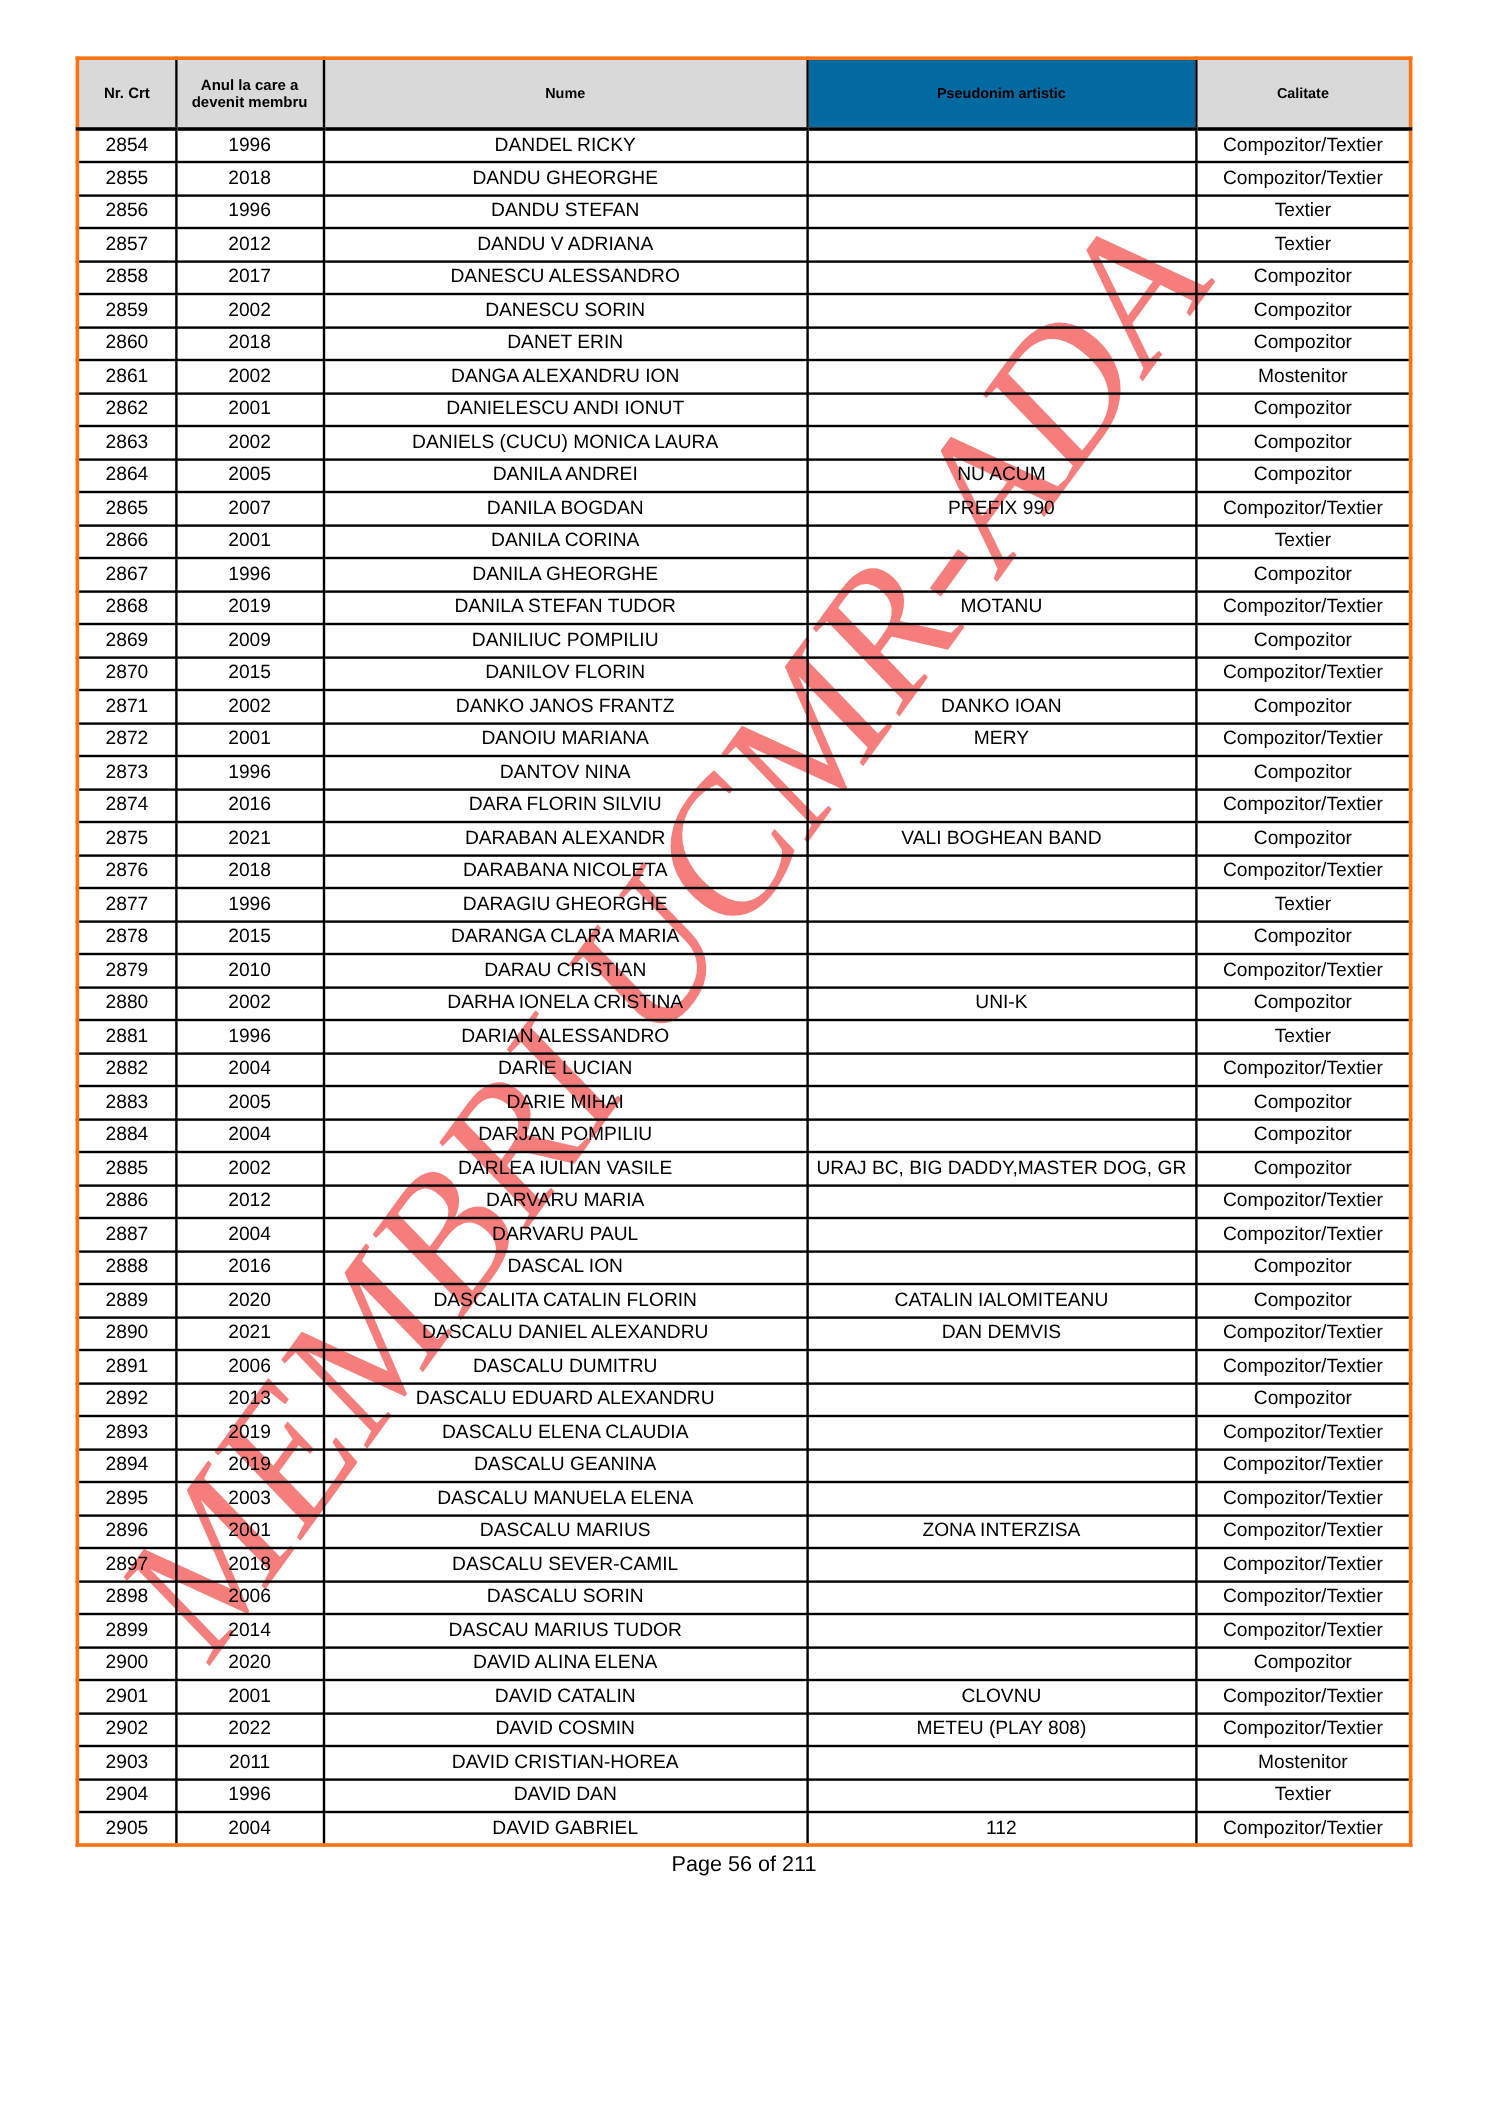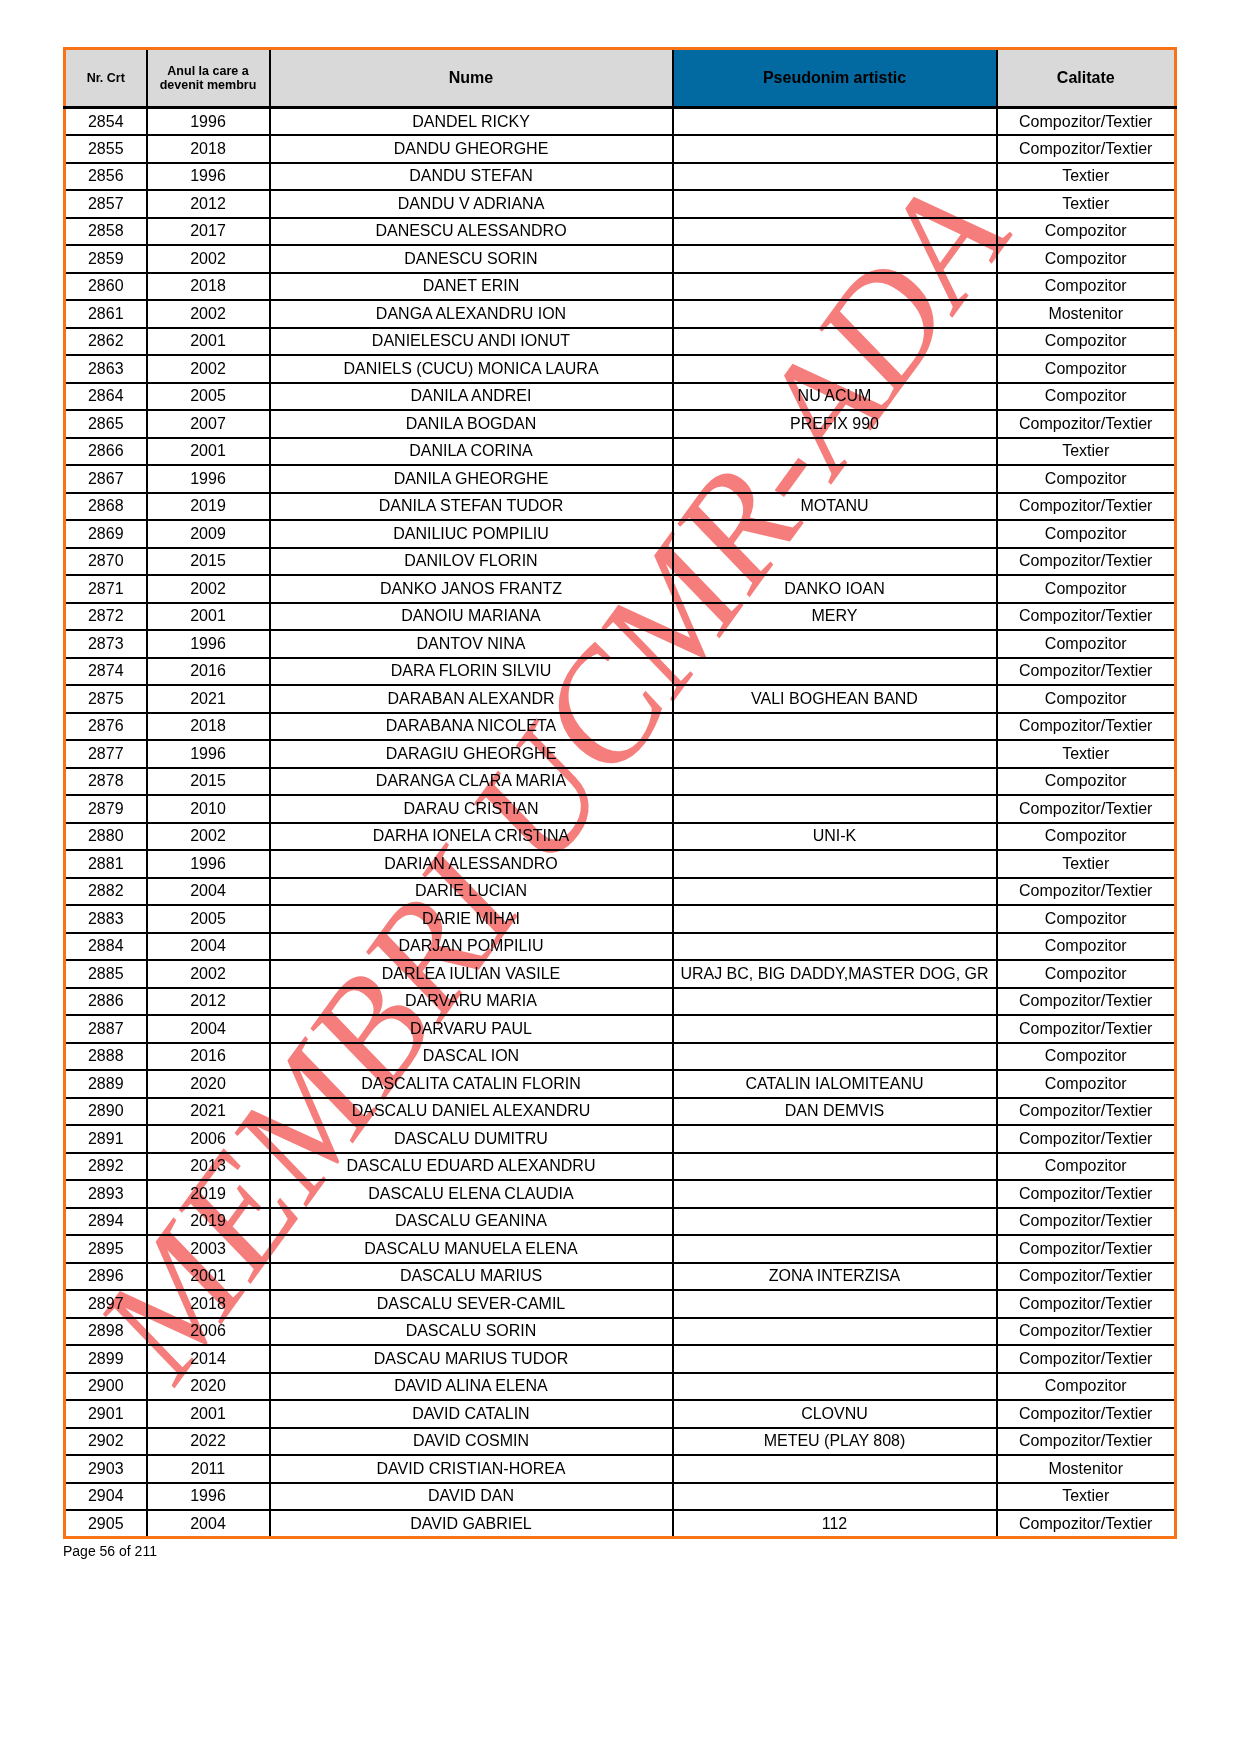--- a/index.html
+++ b/index.html
@@ -43,37 +43,38 @@
     text-align:center;
     vertical-align:middle;
     overflow:hidden;
     padding:0 2px;
     color:#000;
   }
   table.members thead th{
     background:#d9d9d9;
     font-weight:bold;
     height:56px;
-    font-size:16px;
+    font-size:12px;
     border-bottom:3px solid #000;
   }
   table.members thead th.small-head{
     font-size:12.5px;
     line-height:1.15;
   }
   table.members tbody tr{height:27.5px;}
   table.members tbody td{
     font-size:16px;
     white-space:nowrap;
   }
   .footer{
     position:absolute;
     left:63px;top:1543px;
     width:1114px;
-    font-size:14px;
+    text-align:center;
+    font-size:18px;
     color:#000;
     z-index:1;
   }
 </style>
 </head>
 <body>
 
 <div class="page">
 
   <div class="watermark" style="color: rgb(245, 126, 124);">MEMBRI UCMR-ADA</div>

